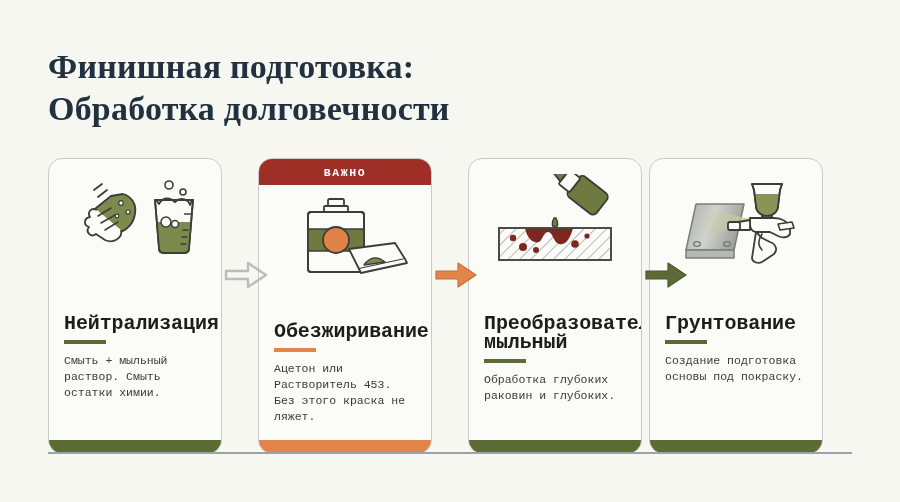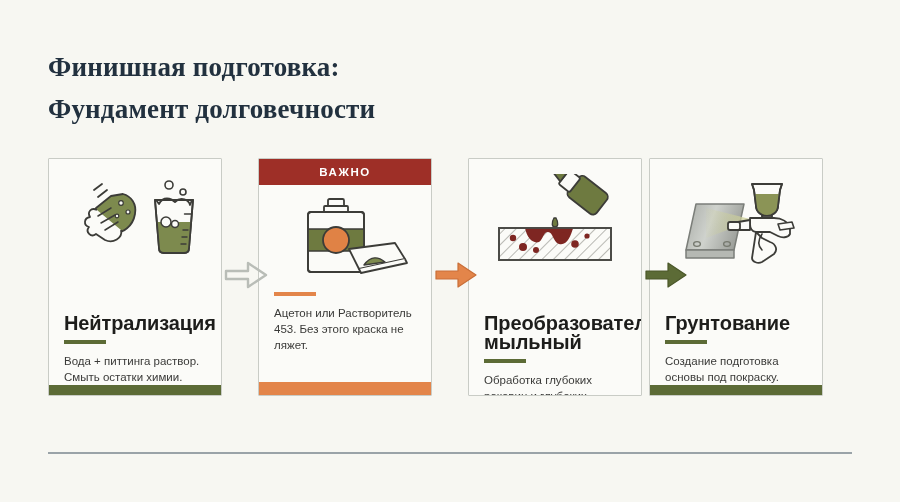--- a/index.html
+++ b/index.html
@@ -22,47 +22,48 @@
   
   .title-block {
     position: absolute;
     left: 48px;
     top: 46px;
     width: 700px;
   }
   .title-line {
     font-family: "Liberation Serif", serif;
     font-weight: bold;
-    font-size: 27px;
+    font-size: 34px;
     line-height: 42px;
     color: #22313f;
     letter-spacing: 0.2px;
     white-space: nowrap;
   }
 
   
   .cards {
     position: absolute;
     left: 48px;
     top: 158px;
     width: 804px;
     height: 250px;
   }
 
   .card {
     position: absolute;
     top: 0;
     width: 174px;
-    height: 238px;
+    height: 296px;
     background: #fbfbf8;
     border: 1px solid #c9ccc6;
-    border-radius: 1px;
+    border-radius: 14px;
     overflow: hidden;
     display: flex;
     flex-direction: column;
+    font-family: Liberation Mono, monospace;
   }
   .card.c1 { left: 0px; }
   .card.c2 { left: 210px; }
   .card.c3 { left: 420px; }
   .card.c4 { left: 601px; }
 
   .banner {
     height: 26px;
     background: #9e2f27;
     color: #ffffff;
@@ -144,21 +145,21 @@
     background: #9aa3a8;
   }
 </style>
 </head>
 <body>
 
 <div class="slide">
 
   <div class="title-block">
     <div class="title-line">Финишная подготовка:</div>
-    <div class="title-line">Фундамент долговечности</div>
+    <div class="title-line">Обработка долговечности</div>
   </div>
 
   <div class="cards">
 
     <div class="card c1">
       <div class="icon-area">
         <svg width="128" height="92" viewBox="0 0 128 92">
           <g fill="none" stroke="#3c3c38" stroke-width="1.8" stroke-linecap="round" stroke-linejoin="round">
             <path d="M23 16 L31 10 M27 23 L36 16 M31 30 L40 24"></path>
           </g>
@@ -175,21 +176,21 @@
           <path d="M112 56 L117 56 M111 63 L116 63 M110 70 L115 70 M113.5 40 L120 40" stroke="#3c3c38" stroke-width="1.4" stroke-linecap="round"></path>
           <circle cx="95" cy="48" r="5" fill="#fbfbf8" stroke="#3c3c38" stroke-width="1.5"></circle>
           <circle cx="104" cy="50" r="3.5" fill="#fbfbf8" stroke="#3c3c38" stroke-width="1.5"></circle>
           <circle cx="98" cy="11" r="4" fill="none" stroke="#3c3c38" stroke-width="1.6"></circle>
           <circle cx="112" cy="18" r="3" fill="none" stroke="#3c3c38" stroke-width="1.6"></circle>
         </svg>
       </div>
       <div class="card-body">
         <div class="card-title">Нейтрализация</div>
         <div class="underline"></div>
-        <div class="card-desc">Вода + питтинга раствор. Смыть остатки химии.</div>
+        <div class="card-desc">Смыть + мыльный раствор. Смыть остатки химии.</div>
       </div>
       <div class="card-foot"></div>
     </div>
 
     <div class="card c2">
       <div class="banner">ВАЖНО</div>
       <div class="icon-area">
         <svg width="128" height="88" viewBox="0 0 128 88">
           <rect x="47" y="6" width="16" height="8" rx="1.5" fill="#fbfbf8" stroke="#3c3c38" stroke-width="1.8"></rect>
           <rect x="43" y="13" width="24" height="6" rx="1" fill="#fbfbf8" stroke="#3c3c38" stroke-width="1.8"></rect>
@@ -198,20 +199,21 @@
           <rect x="27" y="19" width="56" height="60" rx="3" fill="none" stroke="#3c3c38" stroke-width="1.8"></rect>
           <line x1="27" y1="36" x2="83" y2="36" stroke="#3c3c38" stroke-width="1.6"></line>
           <line x1="27" y1="58" x2="83" y2="58" stroke="#3c3c38" stroke-width="1.6"></line>
           <circle cx="55" cy="47" r="13" fill="#e08245" stroke="#3c3c38" stroke-width="1.8"></circle>
           <path d="M68 56 L114 50 L124 66 L78 76 Z" fill="#fbfbf8" stroke="#3c3c38" stroke-width="1.8" stroke-linejoin="round"></path>
           <path d="M78 76 L80 80 L126 70 L124 66" fill="#fbfbf8" stroke="#3c3c38" stroke-width="1.8" stroke-linejoin="round"></path>
           <path d="M83 72 C90 62 98 64 104 69 L83 72 Z" fill="#7d8a4e" stroke="#3c3c38" stroke-width="1.4" stroke-linejoin="round"></path>
         </svg>
       </div>
       <div class="card-body">
+        <div class="card-title">Обезжиривание</div>
         <div class="underline orange"></div>
         <div class="card-desc">Ацетон или Растворитель 453. Без этого краска не ляжет.</div>
       </div>
       <div class="card-foot orange"></div>
     </div>
 
     <div class="card c3">
       <div class="icon-area">
         <svg width="128" height="92" viewBox="0 0 128 92">
           <defs>

